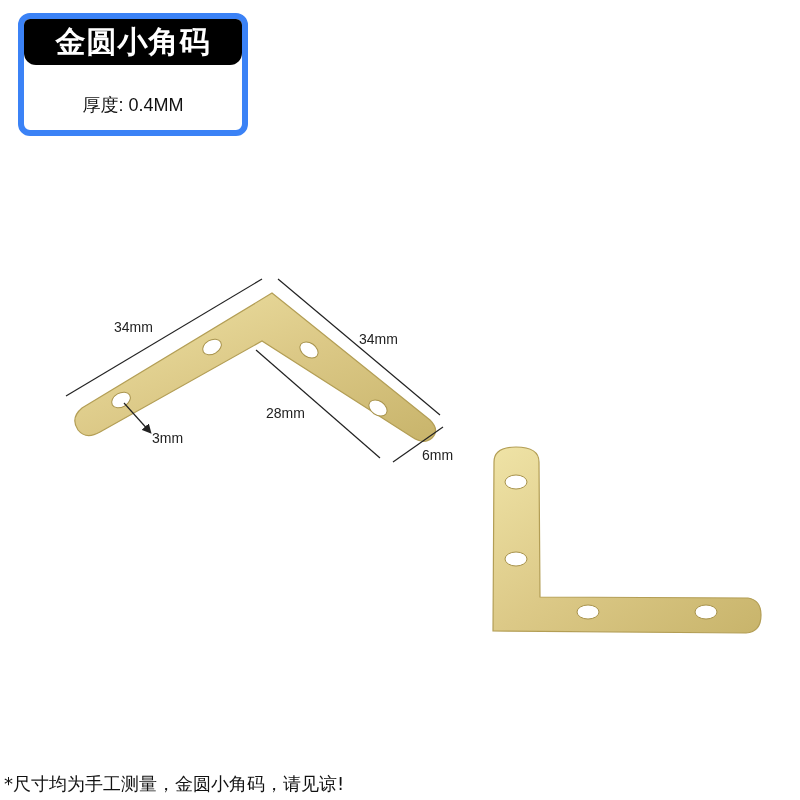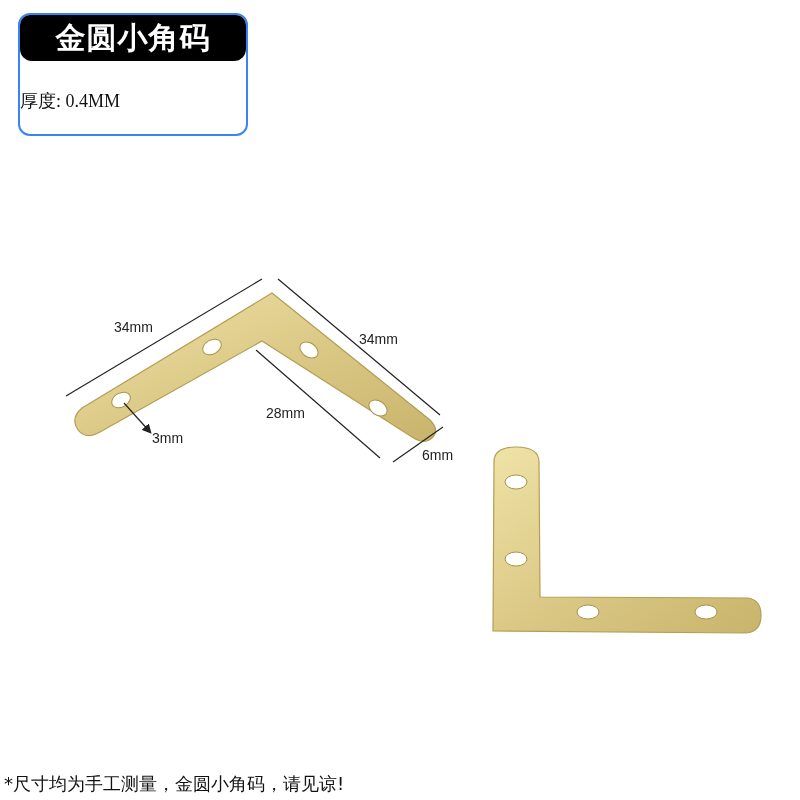--- a/index.html
+++ b/index.html
@@ -1,19 +1,19 @@
 <!DOCTYPE html>
 <html><head>
   <meta charset="utf-8">
   <style>
     html, body { margin:0; padding:0; background:#ffffff; }
     body { width:800px; height:800px; position:relative; overflow:hidden; font-family:"DejaVu Sans","Liberation Sans",sans-serif; }
-    .label-card { position:absolute; left:18px; top:13px; width:230px; height:123px; border:2px solid #3b82f6; border-radius:12px; box-sizing:border-box; overflow:hidden; background:#fff; }
+    .label-card { position:absolute; left:18px; top:13px; width:230px; height:123px; border:6px solid #3b82f6; border-radius:12px; box-sizing:border-box; overflow:hidden; background:#fff; }
     .label-head { height:46px; background:#000; color:#fff; font-weight:bold; font-size:30px; display:flex; align-items:center; justify-content:center; letter-spacing:1px; border-radius:0 0 12px 12px; }
-    .label-body { position:absolute; left:0; right:0; top:74px; text-align:left; font-size:18px; color:#111; font-family:Liberation Serif, serif; }
+    .label-body { position:absolute; left:0; right:0; top:74px; text-align:center; font-size:18px; color:#111; font-family:Liberation Sans, sans-serif; }
     svg.scene { position:absolute; left:0; top:0; }
     .dim-text { font-family:"Liberation Sans","DejaVu Sans",sans-serif; font-size:14px; fill:#222; }
     .footnote { position:absolute; left:4px; top:772px; font-size:18px; color:#111; font-family:"DejaVu Sans","Liberation Sans",sans-serif; white-space:nowrap; }
   </style>
 </head>
 <body>
 
 <div class="label-card">
   <div class="label-head">金圆小角码</div>
   <div class="label-body">厚度: 0.4MM</div>

